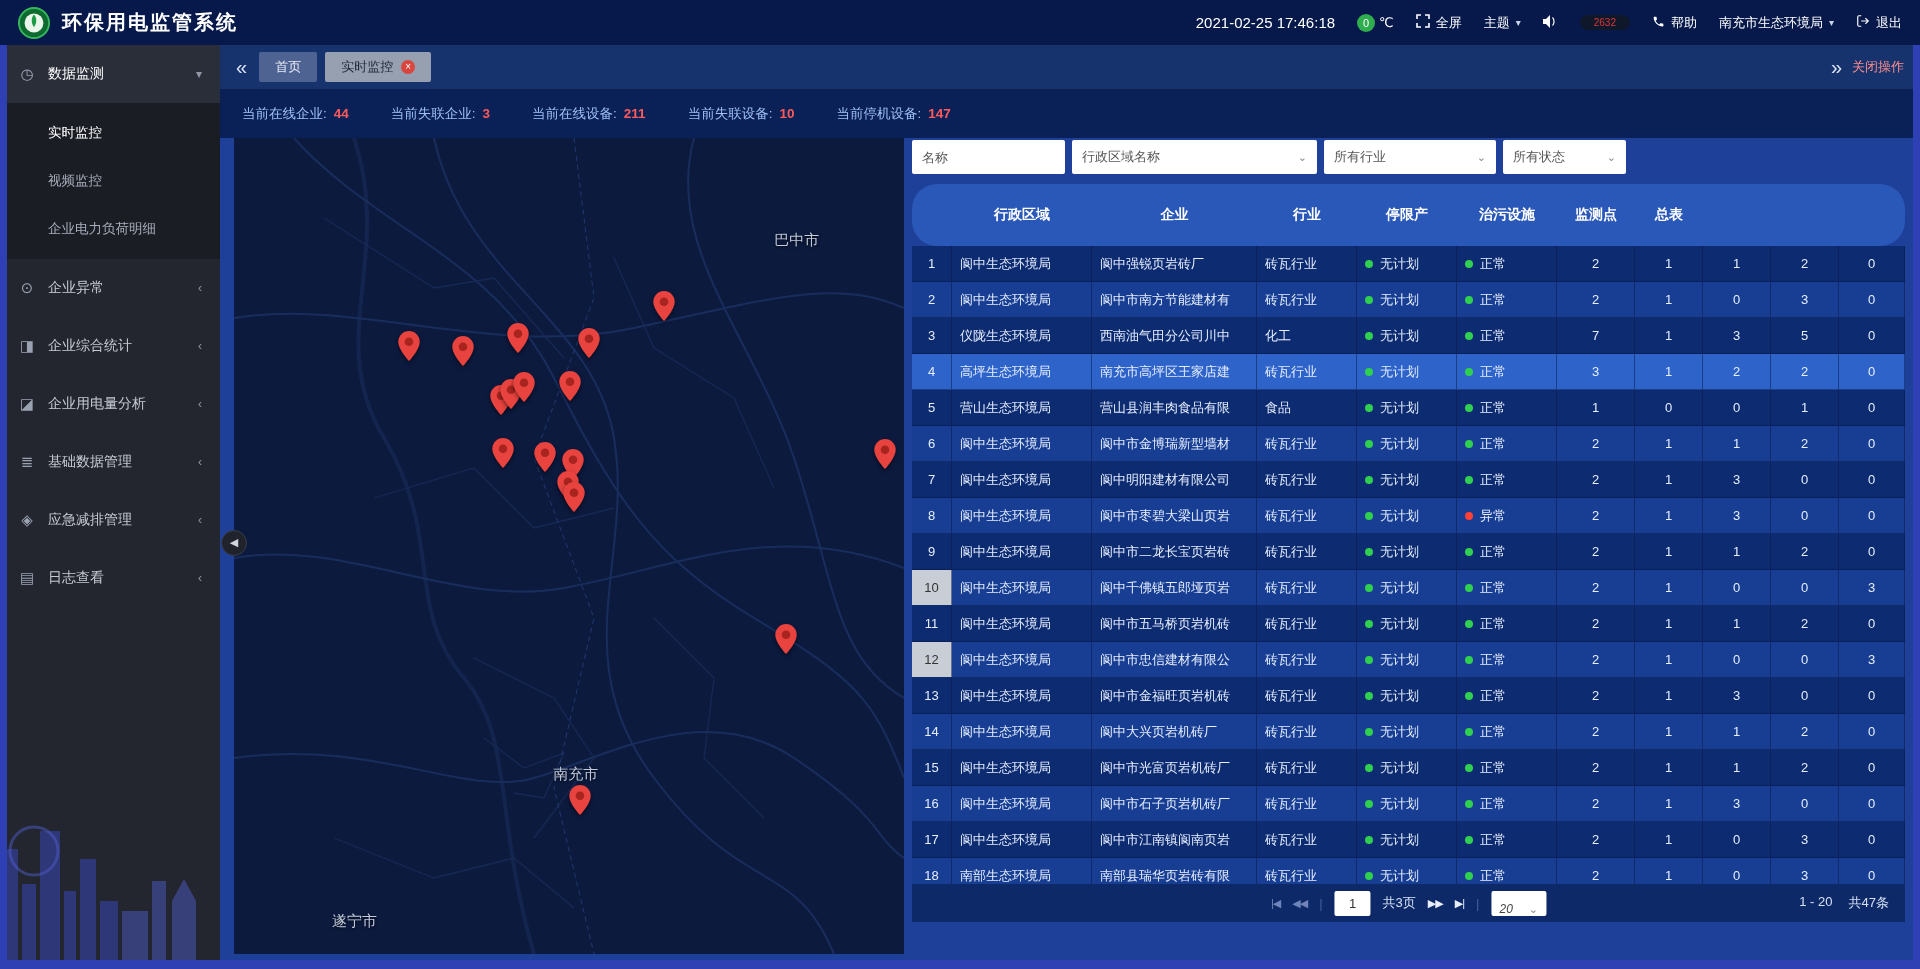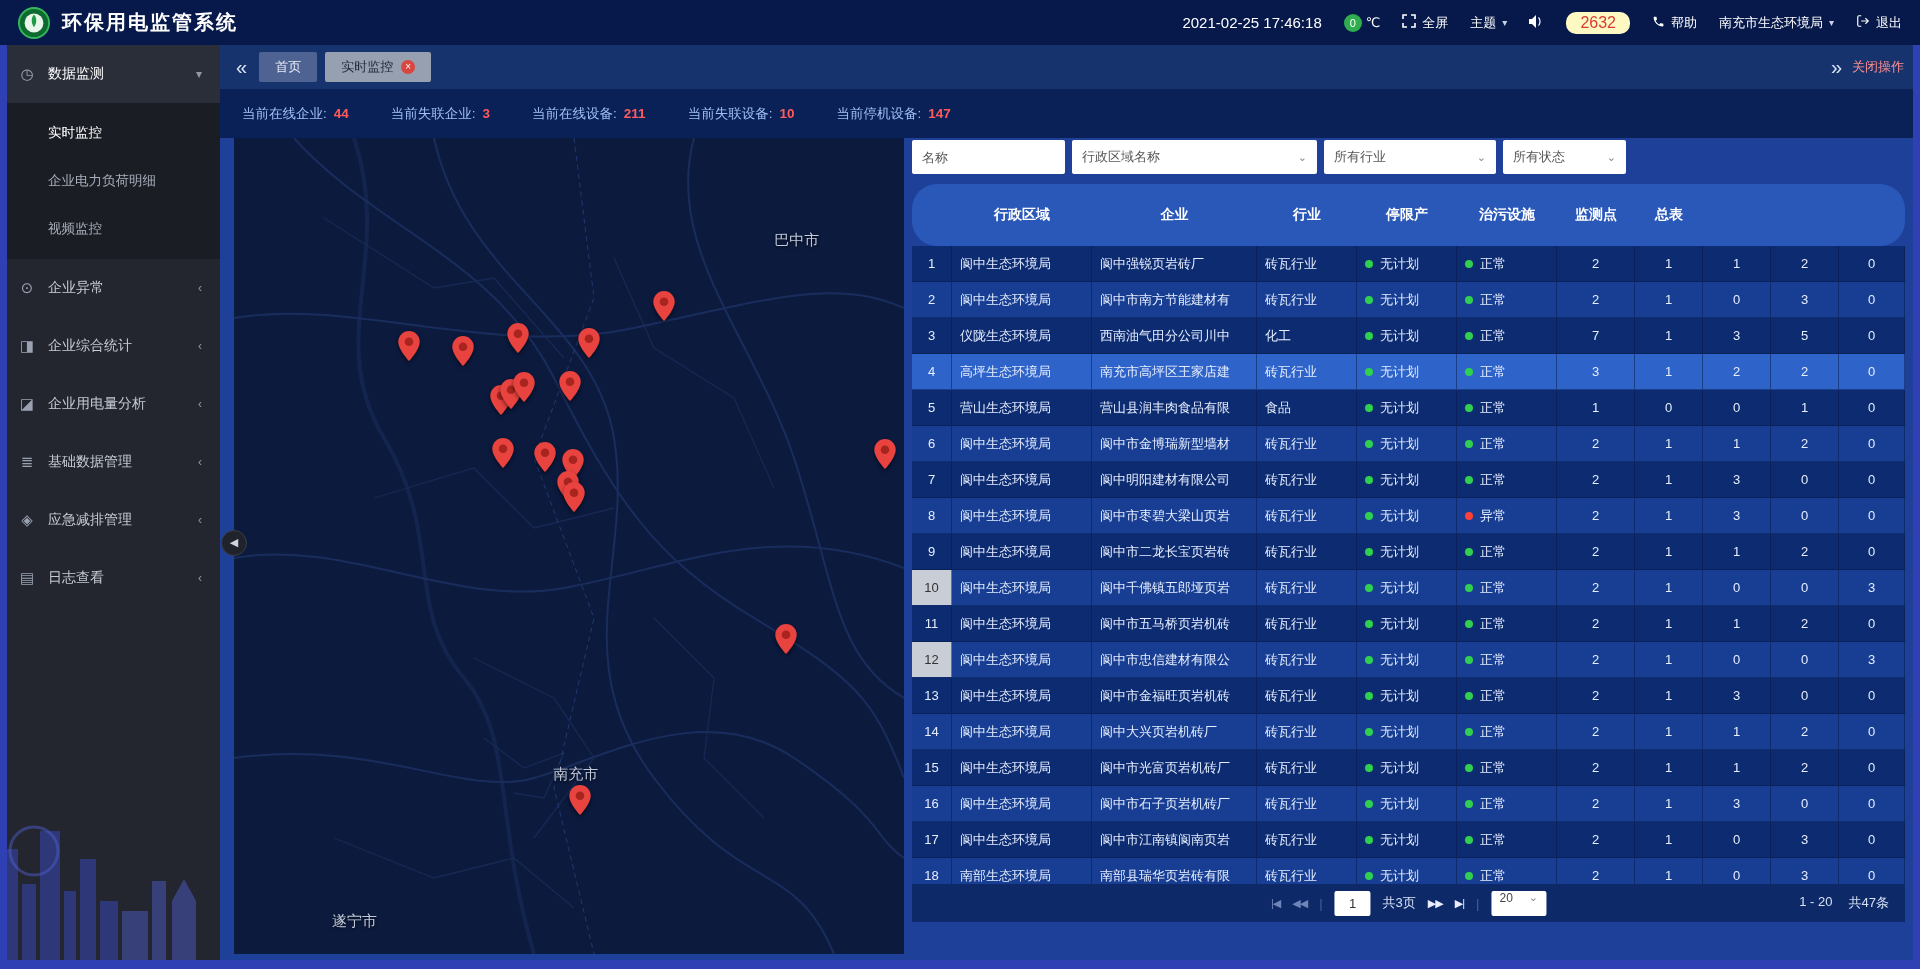--- a/index.html
+++ b/index.html
@@ -12,21 +12,21 @@
             display:flex; align-items:center; padding:0 18px; color:#fff; z-index:80; }
   .logo { margin-right:12px; display:flex; align-items:center; }
   .app-title { font-size:20px; font-weight:bold; letter-spacing:2px; }
   .topbar-right { margin-left:auto; display:flex; align-items:center; gap:22px; font-size:13px; }
   .datetime { font-size:15px; }
   .temp { display:flex; align-items:center; gap:4px; }
   .temp-circle { width:18px; height:18px; border-radius:50%; background:#2FAE4E; color:#fff;
                  font-size:11px; display:flex; align-items:center; justify-content:center; }
   .tb-item { display:flex; align-items:center; gap:6px; cursor:pointer; white-space:nowrap; }
   .caret { font-size:10px; color:#C9D3E8; }
-  .badge-2632 { background:#fef9c3; color:#D93A3A; padding:2px 14px; border-radius:10px; font-size:16px; }
+  .badge-2632 { background:#0f172a; color:#D93A3A; padding:2px 14px; border-radius:10px; font-size:10px; }
 
   
   .frame-left { position:absolute; top:45px; left:0; width:7px; bottom:0; background:#2F40B5; z-index:90; }
   .frame-right { position:absolute; top:45px; right:0; width:7px; bottom:0; background:#2F40B5; z-index:90; }
   .frame-bottom { position:absolute; left:0; right:0; bottom:0; height:9px; background:#2F40B5; z-index:90; }
 
   
   .sidebar { position:absolute; top:45px; left:0; width:220px; bottom:0; background:#23262E;
              color:#C6CBD4; z-index:40; overflow:hidden; }
   .menu-group { height:58px; display:flex; align-items:center; padding:0 18px; gap:12px;
@@ -113,22 +113,22 @@
            font-size:13px; color:#C7D4F2; }
   .pager-center { position:absolute; left:50%; transform:translateX(-50%); display:flex;
                   align-items:center; gap:12px; }
   .pg-btn { font-size:11px; letter-spacing:-1px; cursor:pointer; }
   .pg-btn.disabled { color:#6F84B8; }
   .pg-btn.enabled { color:#E8EEFB; }
   .pg-divider { color:#49609C; }
   .pg-input { width:36px; height:25px; background:#fff; border:none; outline:none; text-align:center;
               font-size:13px; color:#333; border-radius:2px; }
   .pg-pages { color:#D6E0F5; }
-  .pg-size { background:#fff; color:#444; height:25px; display:flex; align-items:flex-start; padding:0 8px;
-             gap:16px; border-radius:2px; cursor:pointer; font-size:12px; }
+  .pg-size { background:#fff; color:#444; height:25px; display:flex; align-items:flex-end; padding:0 8px;
+             gap:16px; border-radius:2px; cursor:pointer; font-size:12px;font-style:italic; }
   .pager-right { margin-left:auto; padding-right:16px; color:#D6E0F5; display:flex; gap:16px; }
 </style>
 </head>
 <body>
 
 <div class="page">
 
   <header class="topbar">
     <span class="logo">
       <svg width="32" height="32" viewBox="0 0 34 34">
@@ -192,22 +192,22 @@
 
   <aside class="sidebar">
     <nav>
         <div class="menu-group expanded">
           <span class="menu-icon">◷</span>
           <span class="menu-label">数据监测</span>
           <span class="menu-arrow">▾</span>
         </div>
         <div class="submenu">
           <div class="submenu-item active">实时监控</div>
+          <div class="submenu-item">视频监控</div>
           <div class="submenu-item">企业电力负荷明细</div>
-          <div class="submenu-item">视频监控</div>
         </div>
         <div class="menu-group">
           <span class="menu-icon">⊙</span>
           <span class="menu-label">企业异常</span>
           <span class="menu-arrow">‹</span>
         </div>
         <div class="menu-group">
           <span class="menu-icon">◨</span>
           <span class="menu-label">企业综合统计</span>
           <span class="menu-arrow">‹</span>

